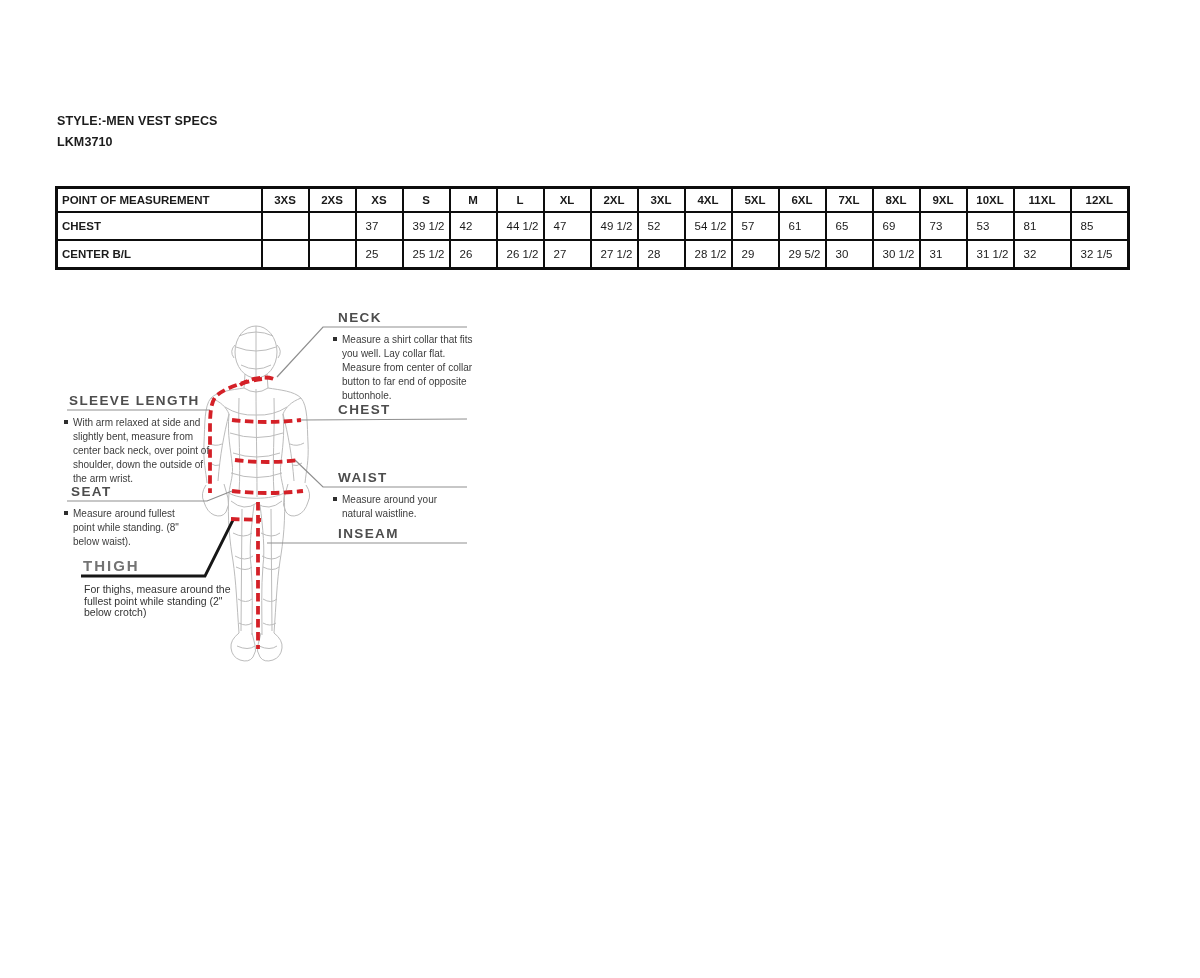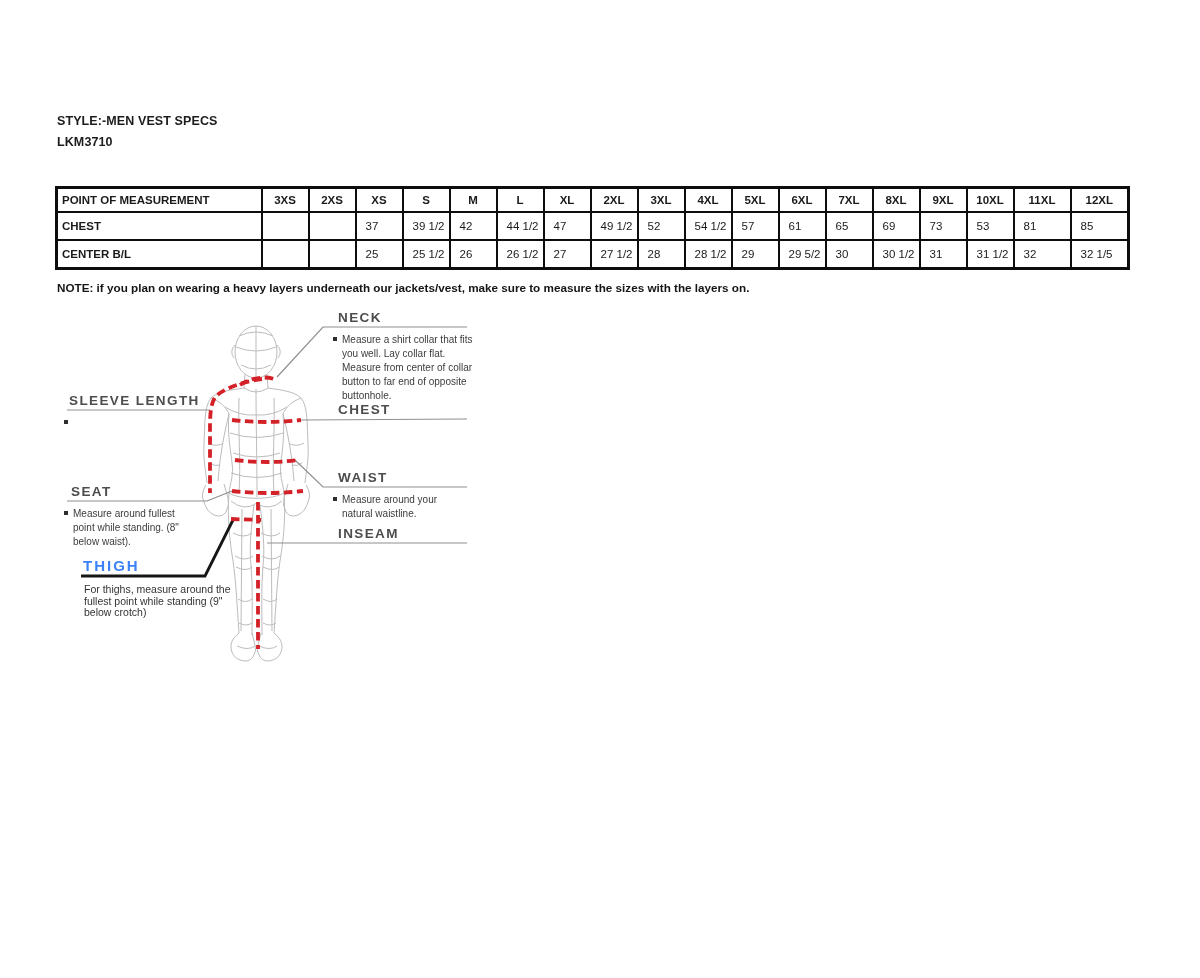--- a/index.html
+++ b/index.html
@@ -20,21 +20,21 @@
   table.size td{height:24px;font-weight:400;text-align:left;padding:1px 2px 1px 9px;}
   table.size td.lbl{font-weight:700;padding-left:4px;}
 
   
   #note{position:absolute;left:57px;top:281px;font-size:11.7px;font-weight:700;color:#151515;}
 
   
   #diagram{position:absolute;left:55px;top:303px;width:440px;height:372px;}
   #diagram svg{position:absolute;left:0;top:0;}
   .dhead{position:absolute;font-size:13.5px;letter-spacing:1.4px;color:#4d4d4d;font-weight:700;white-space:nowrap;}
-  .dhead.dark{color:#3b82f6;font-size:15px;letter-spacing:2px;}
+  .dhead.dark{color:#737373;font-size:15px;letter-spacing:2px;}
   .desc{position:absolute;font-size:10px;line-height:14px;color:#3c3c3c;padding-left:11px;}
   .desc .bullet{position:absolute;left:2px;top:3.5px;width:4px;height:4px;background:#2e2e2e;}
   .desc.nobullet{padding-left:0;font-size:10.5px;line-height:11.5px;color:#333;}
 </style>
 </head>
 <body>
 
 <div id="canvas">
 
   <div id="title1" class="title-line">STYLE:-MEN VEST SPECS</div>
@@ -126,21 +126,20 @@
             <td>30 1/2</td>
             <td>31</td>
             <td>31 1/2</td>
             <td>32</td>
             <td>32 1/5</td>
           </tr>
         </tbody>
     </table>
   </div>
 
-  <div id="note">NOTE: if you plan on wearing a heavy layers underneath our jackets/vest, make sure to measure the sizes with the layers on.</div>
 
   <div id="diagram">
     <svg width="440" height="372" viewBox="0 0 440 372">
 
       <g fill="none" stroke-width="1" stroke="#bcbcbc">
         <ellipse cx="201" cy="49" rx="21" ry="26"></ellipse>
         <path d="M180,42 q-6,6 -1,13"></path>
           <path d="M222,42 q6,6 1,13"></path>
         <path d="M184,33 q17,-8 34,0"></path>
           <path d="M181,44 q20,8 40,0"></path>
@@ -238,27 +237,28 @@
     <div class="desc" style="left:276px;top:190px;width:126px">
       <span class="bullet"></span>
       <span>Measure around your natural waistline.</span>
     </div>
 
     <div class="dhead" style="left:283px;top:223px">INSEAM</div>
 
     <div class="dhead" style="left:14px;top:90px">SLEEVE LENGTH</div>
     <div class="desc" style="left:7px;top:113px;width:142px">
       <span class="bullet"></span>
+      <span>With arm relaxed at side and slightly bent, measure from center back neck, over point of shoulder, down the outside of the arm wrist.</span>
     </div>
 
     <div class="dhead" style="left:16px;top:181px">SEAT</div>
     <div class="desc" style="left:7px;top:204px;width:122px">
       <span class="bullet"></span>
       <span>Measure around fullest point while standing. (8" below waist).</span>
     </div>
 
     <div class="dhead dark" style="left:28px;top:254px">THIGH</div>
     <div class="desc nobullet" style="left:29px;top:281px;width:148px">
-      <span>For thighs, measure around the fullest point while standing (9" below crotch)</span>
+      <span>For thighs, measure around the fullest point while standing (2" below crotch)</span>
     </div>
   </div>
 
 </div>
 
 </body></html>

